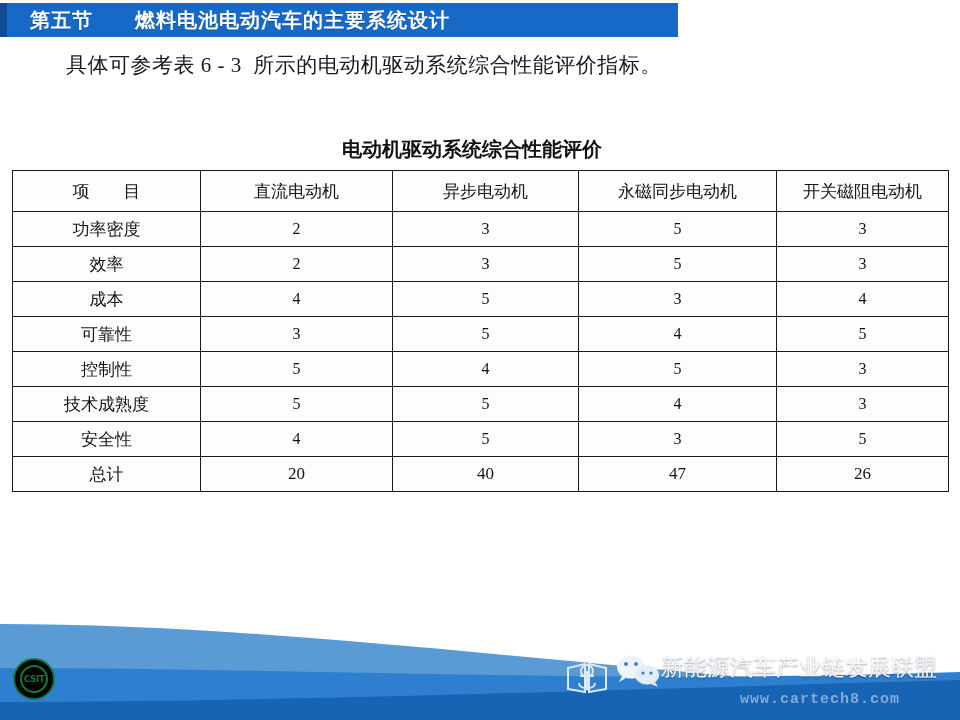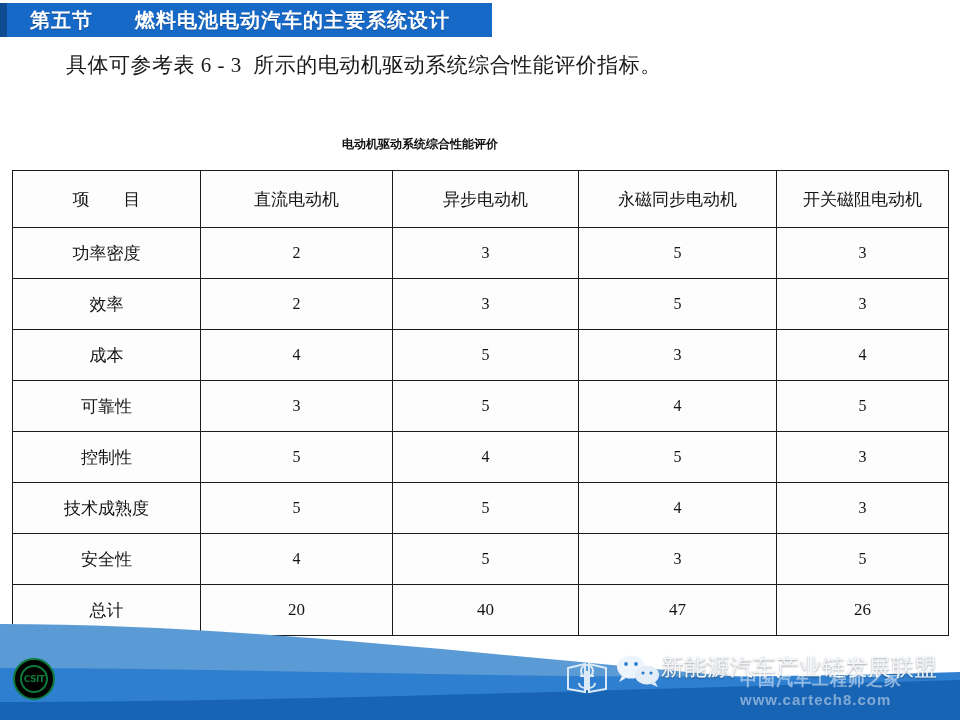--- a/index.html
+++ b/index.html
@@ -13,21 +13,21 @@
     font-family: "Liberation Serif", "DejaVu Serif", serif;
     overflow: hidden;
     position: relative;
   }
 
   
   .slide-header {
     position: absolute;
     left: 0;
     top: 3px;
-    width: 492px;
+    width: 678px;
     height: 34px;
     background: #1769c8;
     display: flex;
     align-items: center;
   }
   .slide-header-edge {
     position: absolute;
     left: 0;
     top: 0;
     width: 7px;
@@ -62,21 +62,21 @@
     left: 12px;
     top: 136px;
     width: 936px;
     height: 26px;
   }
   .table-caption-title {
     position: absolute;
     left: 330px;
     top: 0;
     font-family: Liberation Sans, sans-serif;
-    font-size: 12px;
+    font-size: 20px;
     font-weight: bold;
     color: #111111;
     white-space: nowrap;
   }
   .table-caption-number {
     position: absolute;
     right: 10px;
     top: 2px;
     font-size: 16px;
     color: #111111;
@@ -96,21 +96,21 @@
   }
   .eval-table td,
   .eval-table th {
     border: 1px solid #1b1b1b;
     height: 34px;
     text-align: center;
     vertical-align: middle;
     font-size: 17px;
     font-weight: normal;
     color: #141414;
-    padding: 8px;
+    padding: 0;
   }
   .eval-table tr.head-row th {
     height: 40px;
     font-size: 17px;
   }
   .eval-table tr.head-row th:first-child {
     letter-spacing: 0;
   }
   .eval-table .col-item   { width: 188px; }
   .eval-table .col-dc     { width: 192px; }
@@ -228,26 +228,26 @@
   }
   .watermark-line1 {
     font-family: "DejaVu Sans", "Liberation Sans", sans-serif;
     font-size: 17px;
     font-weight: bold;
     color: rgba(255,255,255,0.50);
     letter-spacing: 1px;
     white-space: nowrap;
   }
   .watermark-line2 {
-    font-family: Liberation Sans, sans-serif;
+    font-family: Liberation Mono, monospace;
     font-size: 15px;
     font-weight: bold;
     color: rgba(255,255,255,0.45);
     letter-spacing: 1px;
-    margin-top: 0;
+    margin-top: 20px;
     white-space: nowrap;
   }
 </style>
 </head>
 <body>
 
 <div class="slide-header">
   <div class="slide-header-edge"></div>
   <div class="slide-header-title">第五节　　燃料电池电动汽车的主要系统设计</div>
 </div>

